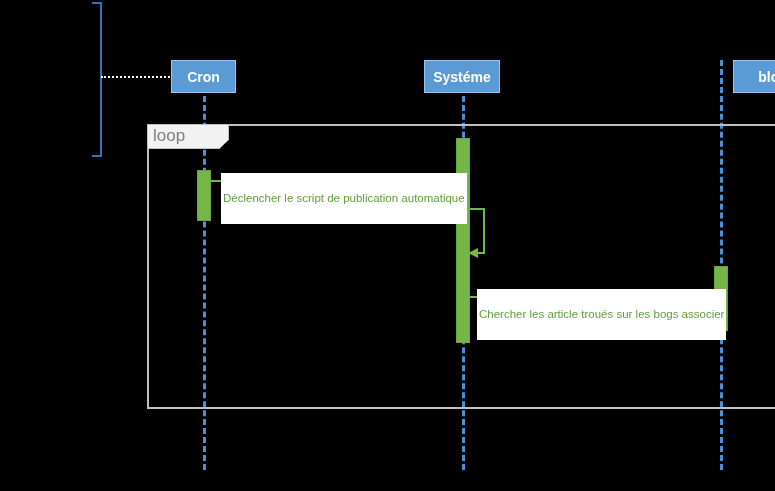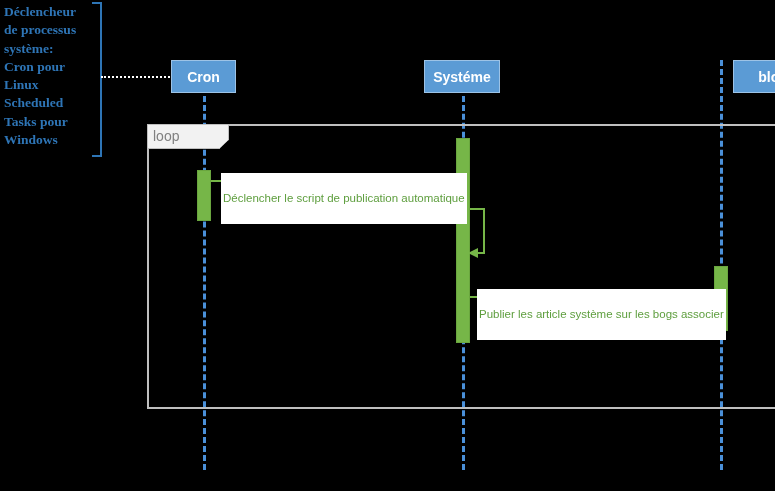--- a/index.html
+++ b/index.html
@@ -94,21 +94,21 @@
     background: #f2f2f2;
     border: 1px solid #bfbfbf;
     box-sizing: border-box;
     clip-path: polygon(0 0, 100% 0, 100% 62%, 88% 100%, 0 100%);
   }
   #loop-label {
     position: absolute;
     left: 153px;
     top: 129px;
     color: #808080;
-    font-size: 14px;
+    font-size: 17px;
     line-height: 14px;
   }
 
   
   .activation {
     position: absolute;
     width: 14px;
     background: #76b648;
     border: 1px solid #6aa63f;
     box-sizing: border-box;
@@ -149,28 +149,20 @@
     line-height: 15px;
     padding: 18px 2px;
     white-space: nowrap;
   }
 </style>
 </head>
 <body>
 
 <div id="canvas">
 
-  <div id="annotation-text">Déclencheur
-de processus
-système:
-Cron pour
-Linux
-Scheduled
-Tasks pour
-Windows</div>
   <div id="annotation-bracket"></div>
   <div id="annotation-connector"></div>
 
   <div class="lifeline" style="left:203px;"></div>
   <div class="lifeline" style="left:462px;"></div>
   <div class="lifeline" style="left:720px;"></div>
 
   <div id="loop-frame"></div>
   <div id="loop-tab"></div>
   <div id="loop-label">loop</div>
@@ -195,15 +187,15 @@
   <div class="arrowhead-right" style="left:443px; top:176px;"></div>
   <div class="msg-label" style="left:221px; top:173px;">Déclencher le script de publication automatique</div>
 
   <div class="msg-line" style="left:470px; top:208px; width:15px;"></div>
   <div class="msg-vline" style="left:483px; top:208px; height:46px;"></div>
   <div class="msg-line" style="left:478px; top:252px; width:7px;"></div>
   <div class="arrowhead-left" style="left:468px; top:248px;"></div>
 
   <div class="msg-line" style="left:470px; top:296px; width:234px;"></div>
   <div class="arrowhead-right" style="left:702px; top:292px;"></div>
-  <div class="msg-label" style="left:477px; top:289px;">Publier les article système sur les bogs associer</div>
+  <div class="msg-label" style="left:477px; top:289px;">Chercher les article troués sur les bogs associer</div>
 
 </div>
 
 </body></html>

